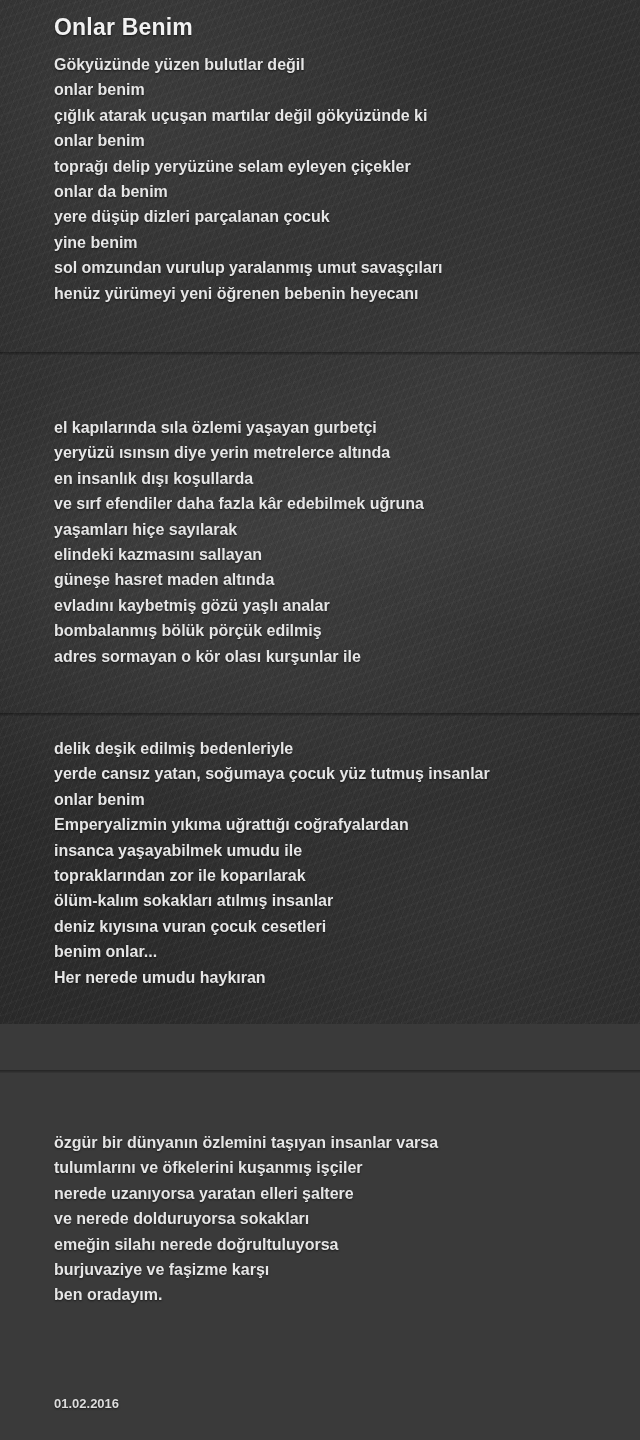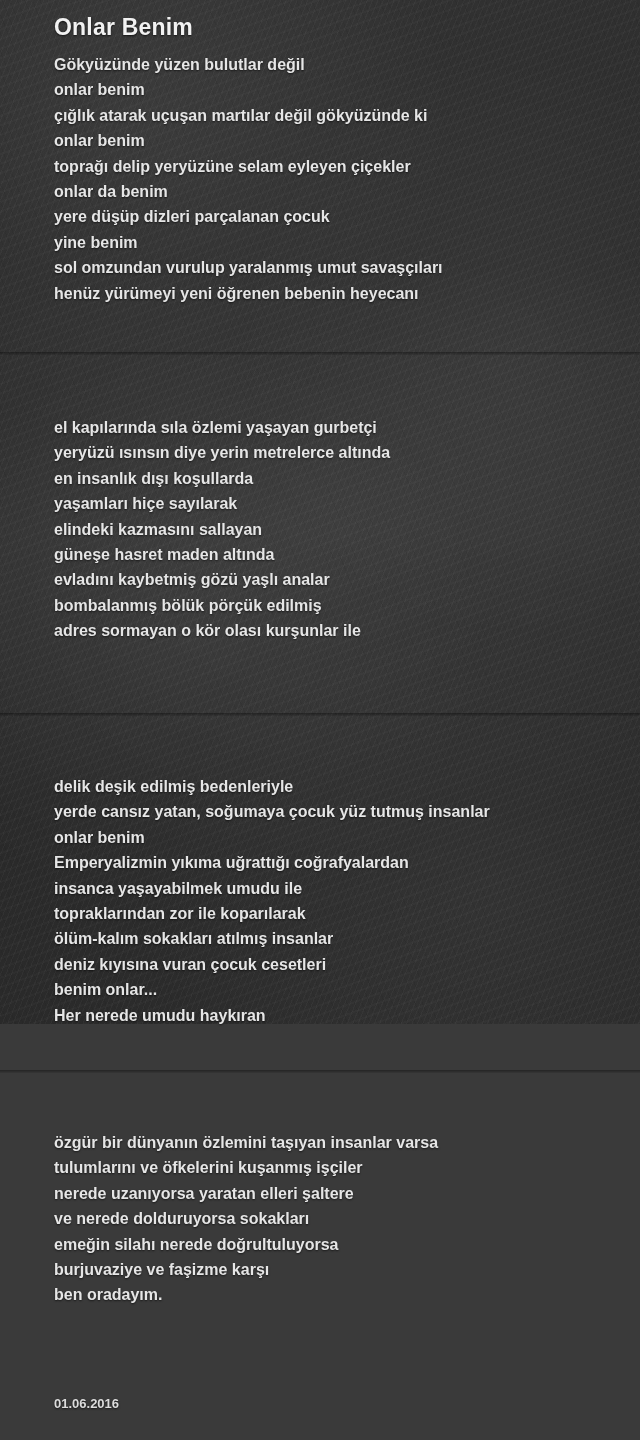--- a/index.html
+++ b/index.html
@@ -75,21 +75,21 @@
     left: 54px;
     top: 1396px;
     font-size: 13px;
     font-weight: bold;
     color: #dcdcdc;
     text-shadow: 0 1px 2px rgba(0,0,0,0.6);
   }
 
   #s1 { top: 52px; }
   #s2 { top: 415px; }
-  #s3 { top: 774px; }
+  #s3 { top: 736px; }
   #s4 { top: 1130px; }
 </style>
 </head>
 <body>
 
 <div class="page">
 
   <div class="seam" style="top:352px;"></div>
   <div class="seam" style="top:713px;"></div>
   <div class="seam" style="top:1070px;"></div>
@@ -106,20 +106,21 @@
     <div class="line">yere düşüp dizleri parçalanan çocuk</div>
     <div class="line">yine benim</div>
     <div class="line">sol omzundan vurulup yaralanmış umut savaşçıları</div>
     <div class="line">henüz yürümeyi yeni öğrenen bebenin heyecanı</div>
   </div>
 
   <div class="stanza" id="s2">
     <div class="line">el kapılarında sıla özlemi yaşayan gurbetçi</div>
     <div class="line">yeryüzü ısınsın diye yerin metrelerce altında</div>
     <div class="line">en insanlık dışı koşullarda</div>
+    <div class="line">ve sırf efendiler daha fazla kâr edebilmek uğruna</div>
     <div class="line">yaşamları hiçe sayılarak</div>
     <div class="line">elindeki kazmasını sallayan</div>
     <div class="line">güneşe hasret maden altında</div>
     <div class="line">evladını kaybetmiş gözü yaşlı analar</div>
     <div class="line">bombalanmış bölük pörçük edilmiş</div>
     <div class="line">adres sormayan o kör olası kurşunlar ile</div>
   </div>
 
   <div class="stanza" id="s3">
     <div class="line">delik deşik edilmiş bedenleriyle</div>
@@ -137,15 +138,15 @@
   <div class="stanza" id="s4">
     <div class="line">özgür bir dünyanın özlemini taşıyan insanlar varsa</div>
     <div class="line">tulumlarını ve öfkelerini kuşanmış işçiler</div>
     <div class="line">nerede uzanıyorsa yaratan elleri şaltere</div>
     <div class="line">ve nerede dolduruyorsa sokakları</div>
     <div class="line">emeğin silahı nerede doğrultuluyorsa</div>
     <div class="line">burjuvaziye ve faşizme karşı</div>
     <div class="line">ben oradayım.</div>
   </div>
 
-  <div class="date">01.06.2016</div>
+  <div class="date">01.02.2016</div>
 
 </div>
 
 </body></html>

